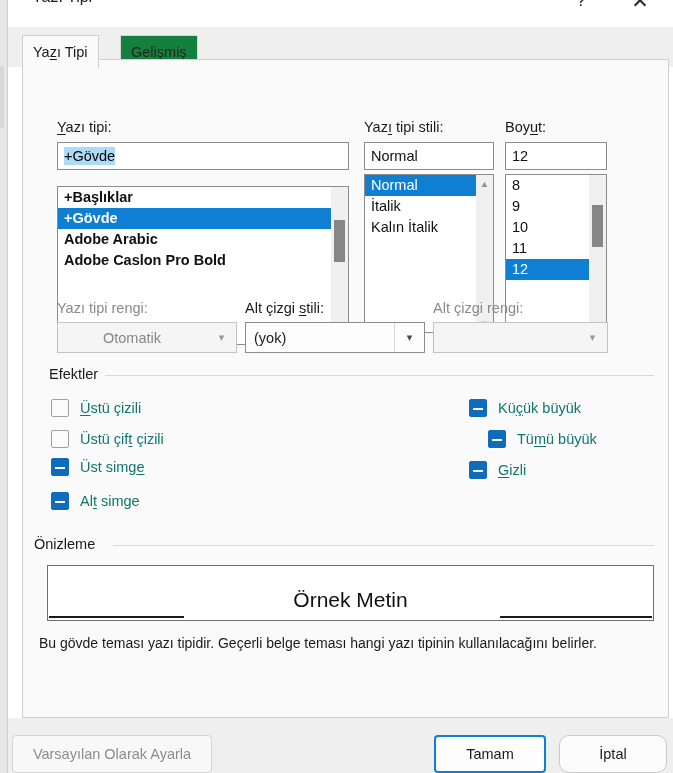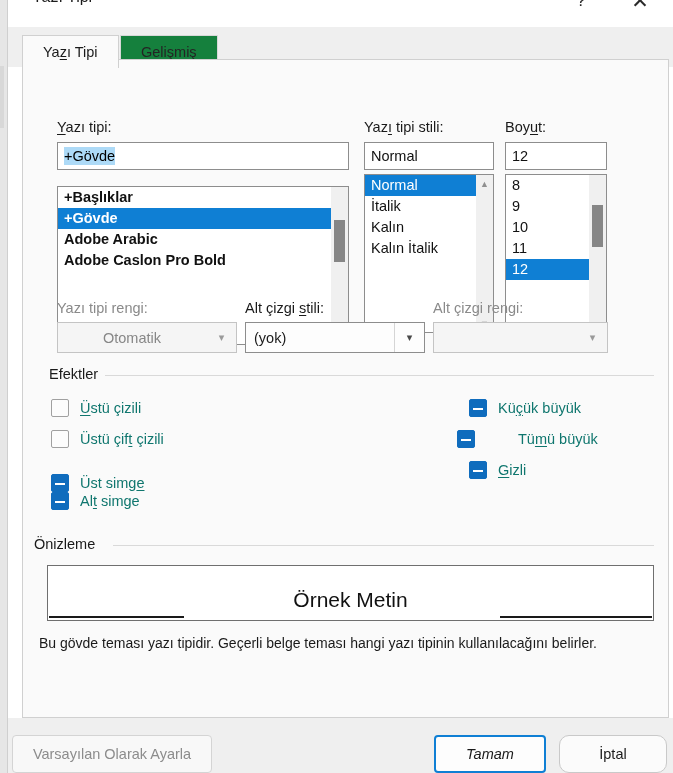--- a/index.html
+++ b/index.html
@@ -84,21 +84,21 @@
     height: 32px;
     box-sizing: border-box;
     display: flex;
     align-items: center;
     justify-content: center;
     font-size: 14.5px;
     color: #1a1a1a;
     border: 1px solid #d4d4d4;
     border-bottom: none;
     white-space: nowrap;
-    padding: 0 20px;
+    padding: 0 10px;
   }
   #tab-font {
     left: 14px;
     background: #fafafa;
     border-color: #d0d0d0;
     z-index: 3;
     height: 33px;
   }
   #tab-advanced {
     left: 112px;
@@ -387,21 +387,20 @@
       </div>
     </div>
 
     <div class="text-input" style="left:341px; top:82px; width:130px; height:28px;">
       <span>Normal</span>
     </div>
     <div class="listbox" style="left:341px; top:114px; width:130px; height:159px;">
       <div class="list-items" style="width:111px;">
         <div class="list-item selected">Normal</div>
         <div class="list-item">İtalik</div>
-        <div class="list-item">Kalın</div>
         <div class="list-item">Kalın İtalik</div>
       </div>
       <div class="sbar" style="right:0; height:157px;">
         <div class="sbar-arrow" style="top:0;">▲</div>
         <div class="sbar-arrow" style="bottom:0;">▼</div>
       </div>
     </div>
 
     <div class="text-input" style="left:482px; top:82px; width:102px; height:28px;">
       <span>12</span>
@@ -443,36 +442,36 @@
     <div class="cbrow" style="left:28px; top:339px;">
       <span class="cbox"></span>
       <span class="cblabel"><span class="u">Ü</span><span>stü çizili</span></span>
     </div>
 
     <div class="cbrow" style="left:28px; top:370px;">
       <span class="cbox"></span>
       <span class="cblabel"><span>Üstü çif</span><span class="u">t</span><span> çizili</span></span>
     </div>
 
-    <div class="cbrow" style="left:28px; top:414px;">
+    <div class="cbrow" style="left:28px; top:398px;">
       <span class="cbox indeterminate"></span>
       <span class="cblabel"><span>Üst simg</span><span class="u">e</span><span></span></span>
     </div>
 
     <div class="cbrow" style="left:28px; top:432px;">
       <span class="cbox indeterminate"></span>
       <span class="cblabel"><span>Al</span><span class="u">t</span><span> simge</span></span>
     </div>
 
     <div class="cbrow" style="left:446px; top:339px;">
       <span class="cbox indeterminate"></span>
       <span class="cblabel"><span>Kü</span><span class="u">ç</span><span>ük büyük</span></span>
     </div>
 
-    <div class="cbrow" style="left:434px; top:370px;gap:32px;">
+    <div class="cbrow" style="left:465px; top:370px;">
       <span class="cbox indeterminate"></span>
       <span class="cblabel"><span>Tü</span><span class="u">m</span><span>ü büyük</span></span>
     </div>
 
     <div class="cbrow" style="left:446px; top:401px;">
       <span class="cbox indeterminate"></span>
       <span class="cblabel"><span class="u">G</span><span>izli</span></span>
     </div>
 
     <div class="group-label" style="left:11px; top:476px;">Önizleme</div>
@@ -483,17 +482,17 @@
       <div class="prev-line" style="left:1px; width:135px;"></div>
       <div class="prev-line" style="right:1px; width:152px;"></div>
     </div>
 
     <div id="preview-desc" style="left:16px; top:575px;">Bu gövde teması yazı tipidir. Geçerli belge teması hangi yazı tipinin kullanılacağını belirler.</div>
 
   </div>
 
   <div id="footer">
     <div class="btn disabled" style="left:4px; top:17px; width:200px;">Varsayılan Olarak Ayarla</div>
-    <div class="btn default" style="left:426px; top:17px; width:112px;font-style:italic;">Tamam</div>
+    <div class="btn default" style="left:426px; top:17px; width:112px;">Tamam</div>
     <div class="btn" style="left:551px; top:17px; width:108px;border-radius:10px;">İptal</div>
   </div>
 
 </div>
 
 </body></html>

